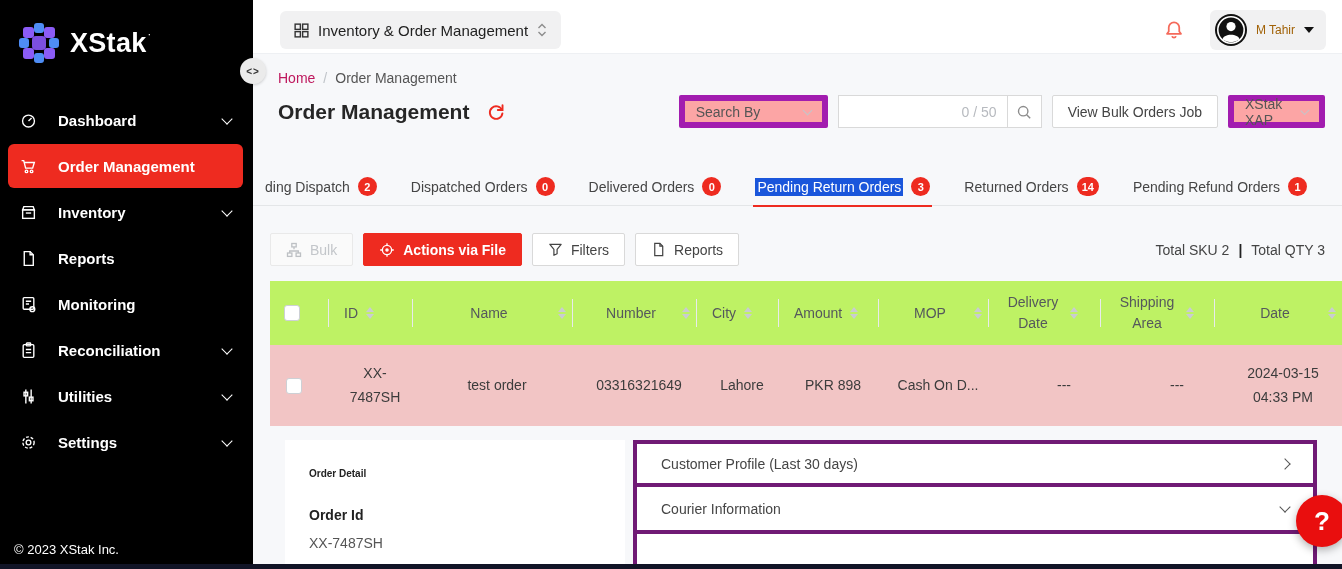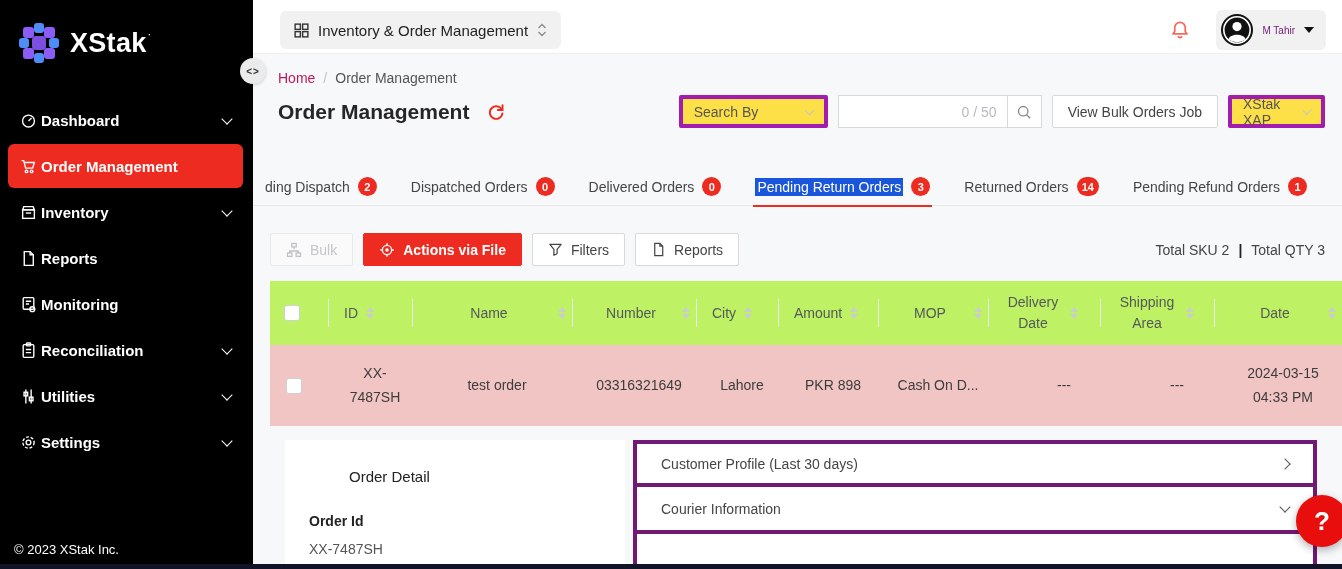--- a/index.html
+++ b/index.html
@@ -7,47 +7,47 @@
   body {
     font-family:"Liberation Sans", sans-serif;
     background:#f7f8fa; position:relative; color:#444;
   }
   
   .sidebar{position:absolute;left:0;top:0;bottom:0;width:253px;background:#000;z-index:8;display:flex;flex-direction:column;}
   .logo{display:flex;align-items:center;gap:10px;padding:22px 0 18px 18px;}
   .logo-text{color:#fff;font-size:27px;font-weight:700;letter-spacing:.3px;}
   .logo-dot{color:#fff;font-size:11px;vertical-align:top;margin-left:1px;}
   .nav{margin-top:14px;flex:1;}
-  .nav-item{display:flex;align-items:center;gap:4px;height:44px;margin:2px 10px 2px 8px;padding:0 12px;border-radius:6px;color:#fff;font-size:15px;font-weight:600;cursor:pointer;}
+  .nav-item{display:flex;align-items:center;gap:21px;height:44px;margin:2px 10px 2px 8px;padding:0 12px;border-radius:6px;color:#fff;font-size:15px;font-weight:600;cursor:pointer;}
   .nav-item .icn{width:17px;height:17px;flex:0 0 17px;display:flex;align-items:center;}
   .nav-item .lbl{flex:1;}
   .nav-item.active{background:#ee2b20;}
   .chev{width:8px;height:8px;border-right:1.7px solid #fff;border-bottom:1.7px solid #fff;transform:rotate(45deg);margin-top:-3px;}
   .side-footer{color:#fff;font-size:13px;padding:0 0 12px 14px;}
   
   .collapse-toggle{position:absolute;left:240px;top:58px;width:26px;height:26px;border-radius:50%;background:#ebebeb;z-index:12;display:flex;align-items:center;justify-content:center;font-size:10px;font-weight:700;color:#333;letter-spacing:1px;cursor:pointer;box-shadow:0 1px 3px rgba(0,0,0,.18);}
   
   .topbar{position:absolute;left:253px;right:0;top:0;height:54px;background:#fff;border-bottom:1px solid #eef0f3;display:flex;align-items:center;padding:7px 16px 0 27px;z-index:5;gap:9px;}
   .app-selector{display:flex;align-items:center;gap:9px;background:#f1f1f2;border-radius:6px;height:38px;padding:0 14px;font-size:15px;color:#222;cursor:pointer;}
   .topbar-right{margin-left:auto;display:flex;align-items:center;gap:26px;}
   .bell{width:20px;height:20px;cursor:pointer;}
   .user-pill{display:flex;align-items:center;gap:9px;background:#f1f1f2;border-radius:6px;height:40px;padding:4px 12px 4px 5px;cursor:pointer;}
-  .user-name{font-size:10px;color:#701a75;}
+  .user-name{font-size:12px;color:#a16207;}
   .tri-down{width:0;height:0;border-left:5px solid transparent;border-right:5px solid transparent;border-top:6px solid #111;}
   
   .main{position:absolute;left:253px;top:54px;right:0;bottom:0;overflow:hidden;}
   .breadcrumb{padding:16px 17px 0 25px;font-size:14px;display:flex;gap:8px;}
   .bc-home{color:#be185d;cursor:pointer;}
   .bc-sep{color:#c0c4c9;}
   .bc-cur{color:#555;}
   .title-row{display:flex;align-items:center;margin-top:9px;padding:0 17px 0 25px;gap:10px;}
   .page-title{font-size:21px;font-weight:700;color:#262626;}
   .refresh{width:18px;height:18px;margin-left:8px;cursor:pointer;}
   .title-controls{margin-left:auto;display:flex;align-items:center;gap:10px;}
-  .select-box{height:33px;border:4px solid #a21caf;background:#fde047;border-radius:2px;display:flex;align-items:center;justify-content:space-between;padding:0 11px;font-size:14px;color:#555;cursor:pointer;}
+  .select-box{height:33px;border:6px solid #a21caf;background:#fca5a5;border-radius:2px;display:flex;align-items:center;justify-content:space-between;padding:0 11px;font-size:14px;color:#555;cursor:pointer;}
   .sel-chev{width:7px;height:7px;border-right:1.4px solid #c3c6ca;border-bottom:1.4px solid #c3c6ca;transform:rotate(45deg);margin-top:-3px;}
   .search-group{display:flex;}
   .search-input{width:170px;height:33px;border:1px solid #d9d9d9;background:#fff;display:flex;align-items:center;justify-content:flex-end;padding:0 10px;font-size:14px;color:#b7babf;cursor:text;}
   .search-btn{width:34px;height:33px;border:1px solid #d9d9d9;border-left:none;background:#fff;display:flex;align-items:center;justify-content:center;cursor:pointer;}
   .btn{height:33px;display:inline-flex;align-items:center;gap:8px;padding:0 15px;border:1px solid #d9d9d9;background:#fff;border-radius:2px;font-size:14px;color:#444;cursor:pointer;white-space:nowrap;}
   .btn.primary{background:#ee2b20;border-color:#ee2b20;color:#fff;font-weight:600;}
   .btn.disabled{color:#c3c6ca;background:#fafafa;border-color:#e9e9e9;cursor:default;}
   
   .tabbar{margin-top:40px;padding:0 17px 0 12px;display:flex;align-items:center;gap:34px;height:38px;border-bottom:1px solid #e4e6e8;position:relative;}
   .tab{position:relative;display:flex;align-items:center;gap:8px;height:38px;font-size:14px;color:#454545;cursor:pointer;white-space:nowrap;}
@@ -66,21 +66,21 @@
   .carets{display:flex;flex-direction:column;gap:2px;}
   .c-up{width:0;height:0;border-left:4px solid transparent;border-right:4px solid transparent;border-bottom:5px solid #c9ccd1;}
   .c-dn{width:0;height:0;border-left:4px solid transparent;border-right:4px solid transparent;border-top:5px solid #c9ccd1;}
   .checkbox{width:16px;height:16px;background:#fff;border:1px solid #cdd0d5;border-radius:3px;cursor:pointer;}
   .th-check,.td-check{display:flex;align-items:center;padding-left:14px;}
   .trow{background:#f2c5c5;min-height:81px;align-items:center;}
   .td{padding:8px 6px 8px 16px;font-size:14px;color:#3c3c3c;line-height:1.65;word-wrap:break-word;overflow-wrap:break-word;}
   
   .detail{display:flex;gap:8px;margin:14px 25px 0 32px;align-items:flex-start;}
   .detail-card{width:340px;background:#fff;padding:28px 24px;min-height:130px;}
-  .detail-title{font-size:15px;font-weight:400;color:#222;margin-left:40px;}
+  .detail-title{font-size:10px;font-weight:700;color:#222;}
   .field-label{font-size:14px;font-weight:700;color:#222;margin-top:28px;}
   .field-value{font-size:14px;color:#555;margin-top:12px;}
   .acc-col{flex:1;}
   .acc{background:#fff;border:4px solid #701a75;height:47px;display:flex;align-items:center;padding:0 24px;font-size:14px;color:#454545;cursor:pointer;}
   .acc + .acc{border-top:none;}
   .acc .lbl{flex:1;}
   .ar{width:8px;height:8px;border-right:1.6px solid #555;border-bottom:1.6px solid #555;}
   .ar.right{transform:rotate(-45deg);}
   .ar.down{transform:rotate(45deg);margin-top:-4px;}
   .acc.stub{height:34px;border-top:none;cursor:default;}

